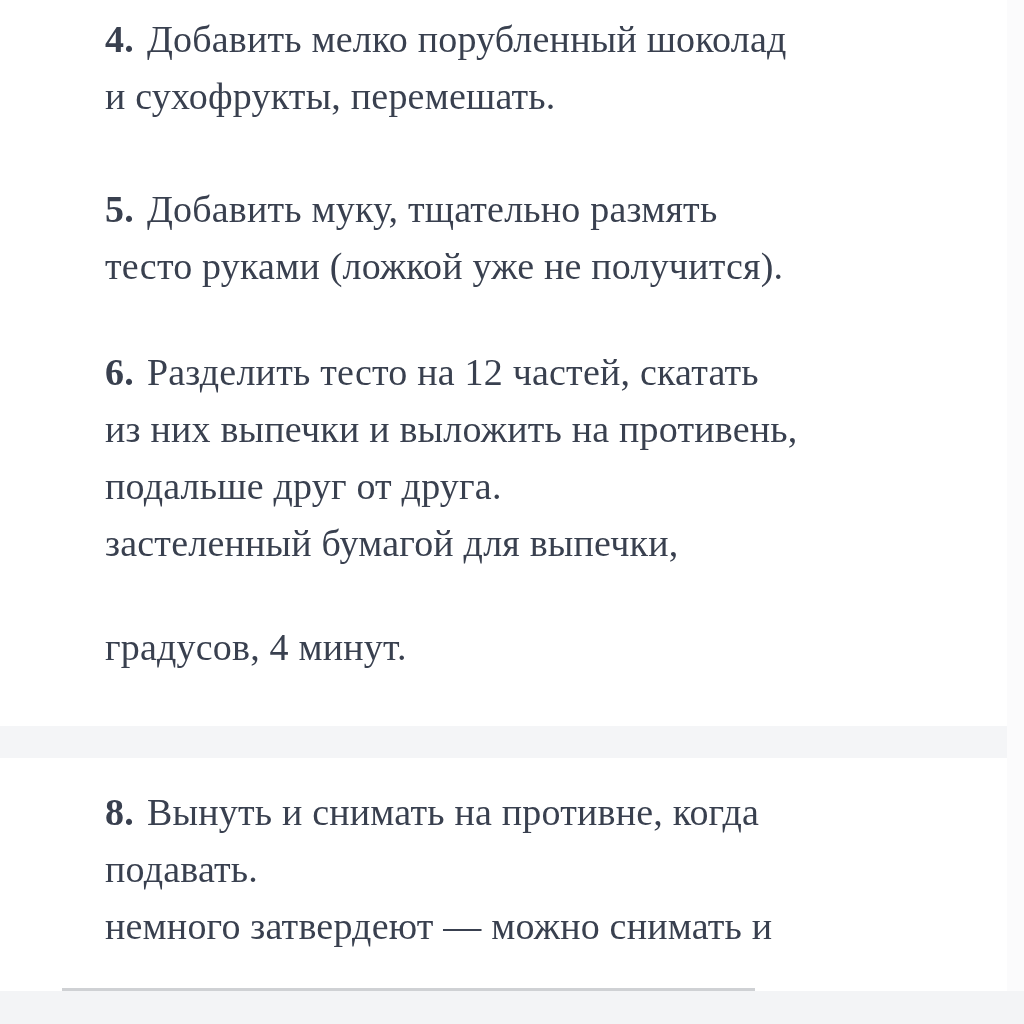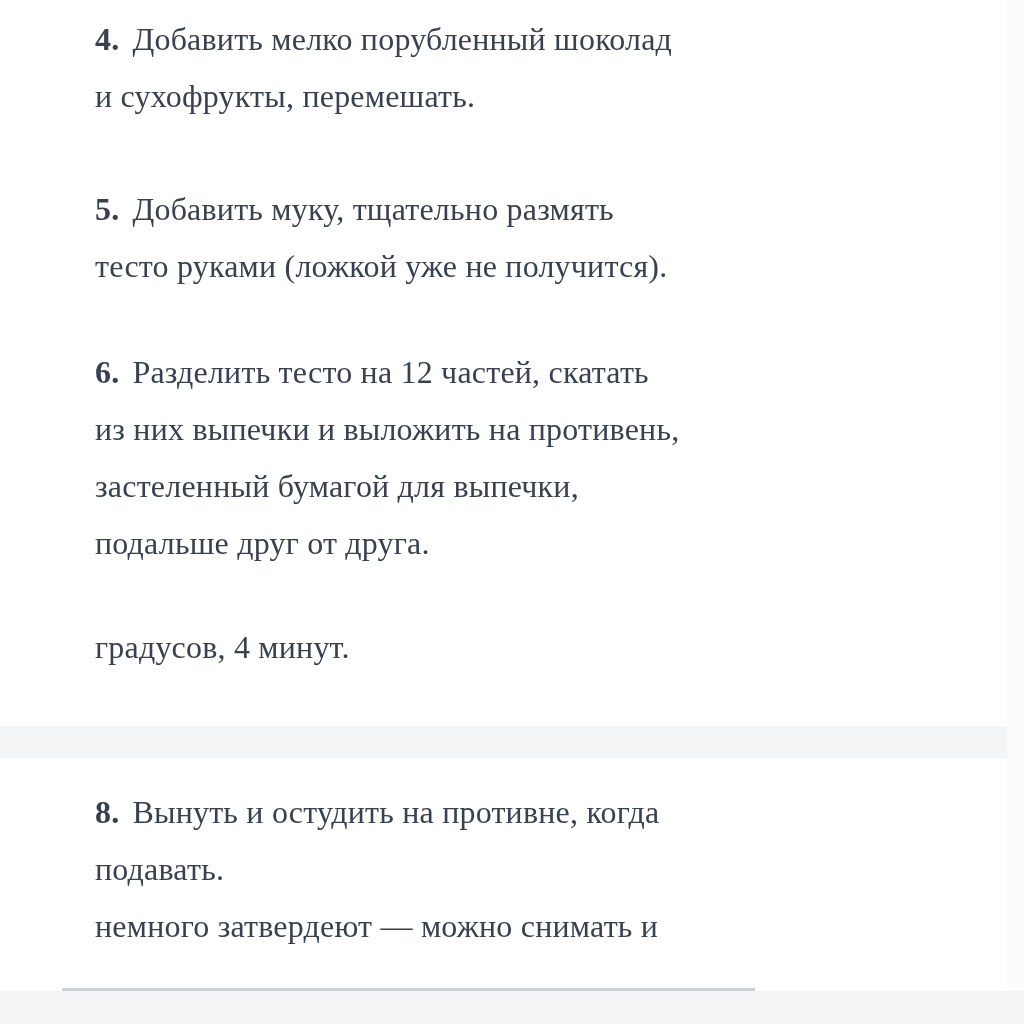--- a/index.html
+++ b/index.html
@@ -9,22 +9,22 @@
     --divider:#cfd1d4;
     --edge:#fbfbfc;
   }
   html,body{
     margin:0;padding:0;width:1024px;height:1024px;overflow:hidden;
     background:#ffffff;
     font-family:"Liberation Serif","DejaVu Serif",serif;
   }
   .page{position:relative;width:1024px;height:1024px;background:#ffffff;}
   .step{
-    position:absolute;left:95px;width:860px;
-    font-size:32px;line-height:57px;color:var(--text);
+    position:absolute;left:105px;width:860px;
+    font-size:38px;line-height:57px;color:var(--text);
     letter-spacing:0.2px;
   }
   .step .line{white-space:nowrap;}
   .step .num{font-weight:700;margin-right:13px;}
   .card-gap{
     position:absolute;left:0;top:726px;width:1024px;height:32px;
     background:var(--gap);
   }
   .right-edge-strip{
     position:absolute;right:0;top:0;width:17px;height:1024px;
@@ -53,30 +53,30 @@
   </div>
 
   <div class="step" style="top:181px">
     <div class="line"><span class="num">5.</span><span>Добавить муку, тщательно размять</span></div>
     <div class="line">тесто руками (ложкой уже не получится).</div>
   </div>
 
   <div class="step" style="top:344px">
     <div class="line"><span class="num">6.</span><span>Разделить тесто на 12 частей, скатать</span></div>
     <div class="line">из них выпечки и выложить на противень,</div>
+    <div class="line">подальше друг от друга.</div>
     <div class="line">застеленный бумагой для выпечки,</div>
-    <div class="line">подальше друг от друга.</div>
   </div>
 
   <div class="step" style="top:619px">
     <div class="line">градусов, 4 минут.</div>
   </div>
 
   <div class="step" style="top:784px">
-    <div class="line"><span class="num">8.</span><span>Вынуть и остудить на противне, когда</span></div>
+    <div class="line"><span class="num">8.</span><span>Вынуть и снимать на противне, когда</span></div>
     <div class="line">подавать.</div>
     <div class="line">немного затвердеют — можно снимать и</div>
   </div>
 
   <div class="bottom-divider"></div>
   <div class="footer-strip"></div>
 
 </div>
 
 </body></html>

